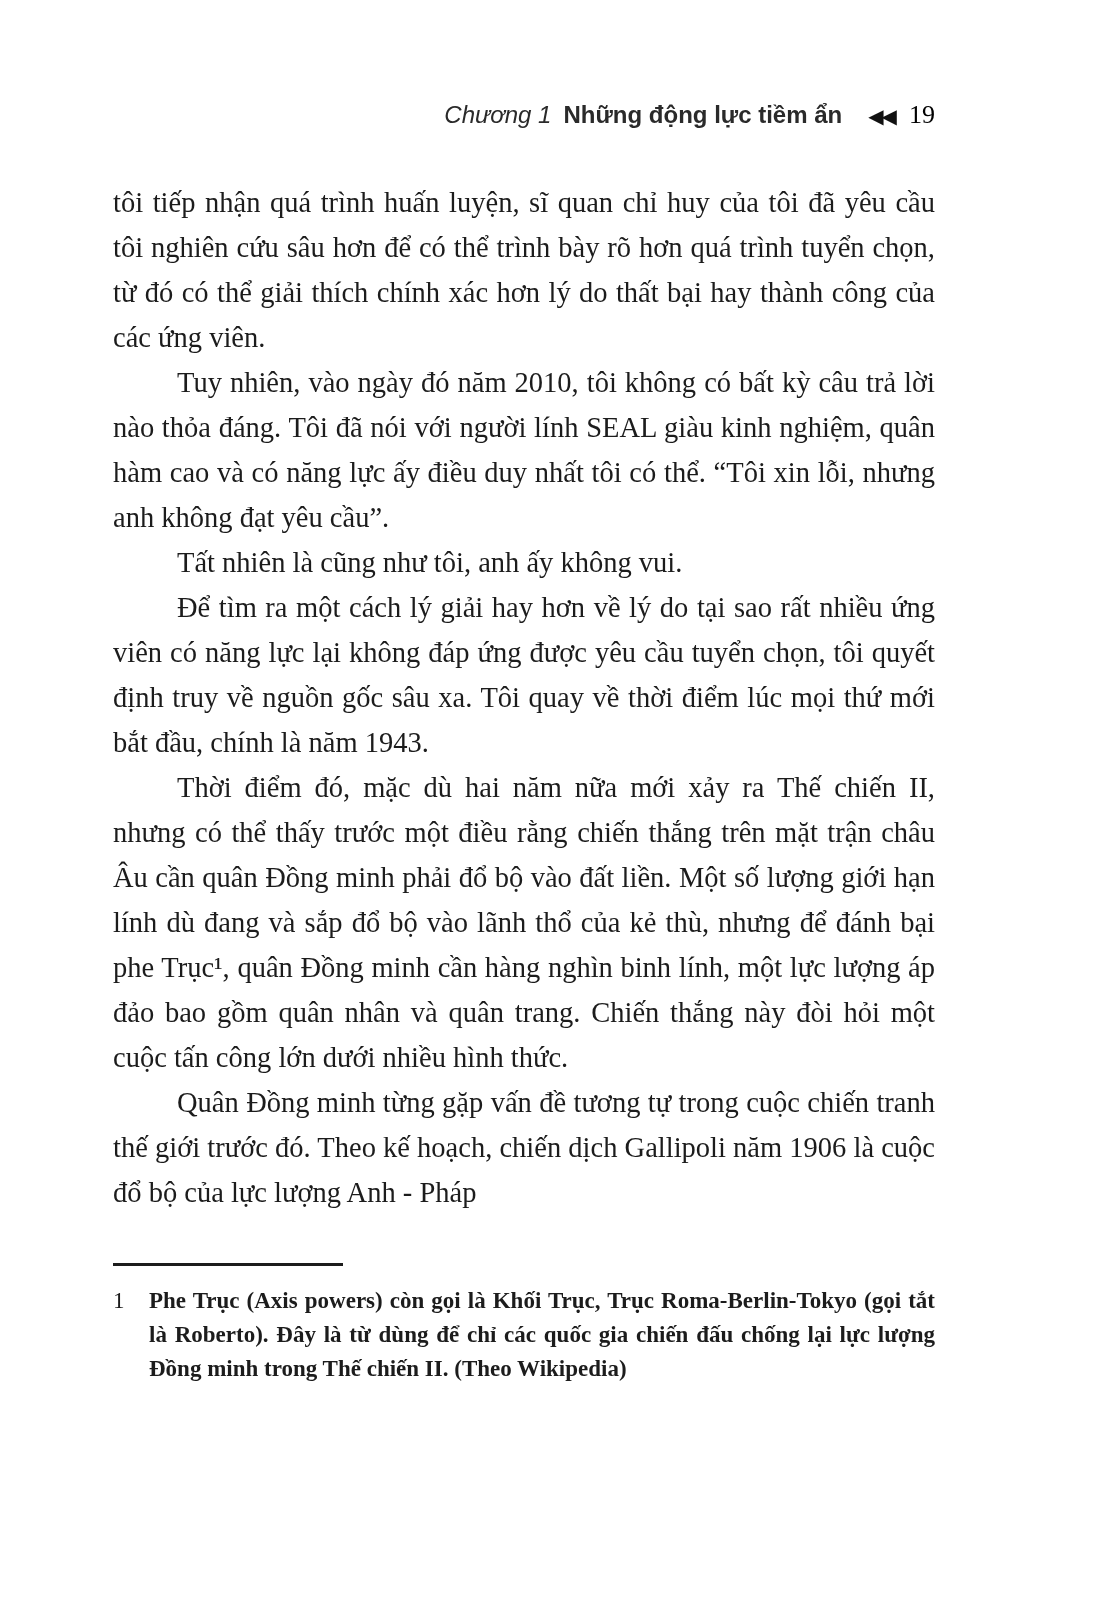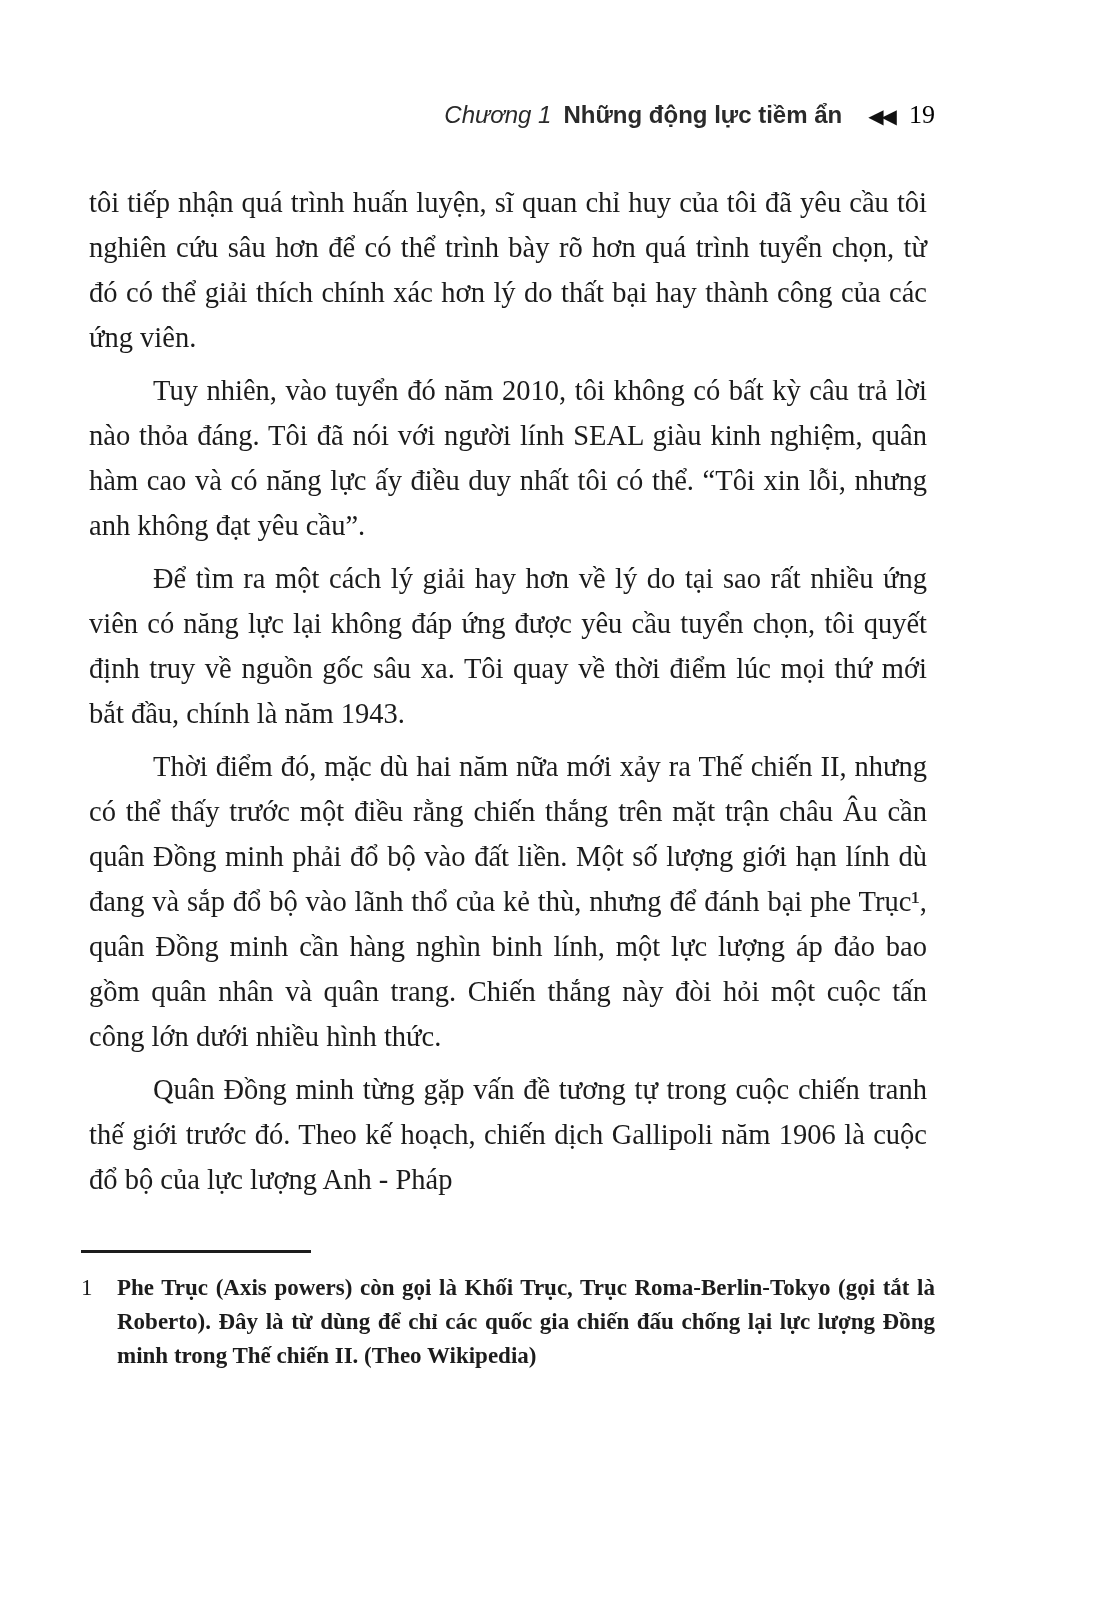--- a/index.html
+++ b/index.html
@@ -7,21 +7,21 @@
     padding: 0;
     background: #ffffff;
   }
   .page {
     position: relative;
     width: 1103px;
     height: 1615px;
     background: #ffffff;
     color: #1c1c1c;
     box-sizing: border-box;
-    padding: 100px 168px 0 81px;
+    padding: 100px 168px 0 113px;
     overflow: hidden;
   }
   
   .running-header {
     display: flex;
     justify-content: flex-end;
     align-items: baseline;
     font-family: "Liberation Sans", sans-serif;
     font-size: 24px;
     color: #2a2a2a;
@@ -48,21 +48,21 @@
   
   .body-text {
     margin-top: 50px;
     font-family: "Liberation Serif", serif;
     font-size: 28.5px;
     line-height: 45px;
     text-align: justify;
     color: #1c1c1c;
   }
   .para {
-    margin: 8px;
+    margin: 0;
   }
   .para.indent {
     text-indent: 64px;
   }
   
   .footnote-section {
     margin-top: 48px;
   }
   .footnote-rule {
     width: 230px;
@@ -93,21 +93,22 @@
 
   <header class="running-header">
     <span class="chapter-label">Chương 1</span>
     <span class="chapter-title">Những động lực tiềm ẩn</span>
     <span class="chevrons">◀◀</span>
     <span class="page-number">19</span>
   </header>
 
   <main class="body-text" id="paragraphs">
       <p class="para">tôi tiếp nhận quá trình huấn luyện, sĩ quan chỉ huy của tôi đã yêu cầu tôi nghiên cứu sâu hơn để có thể trình bày rõ hơn quá trình tuyển chọn, từ đó có thể giải thích chính xác hơn lý do thất bại hay thành công của các ứng viên.</p>
-      <p class="para indent">Tuy nhiên, vào tuyển đó năm 2010, tôi không có bất kỳ câu trả lời nào thỏa đáng. Tôi đã nói với người lính SEAL giàu kinh nghiệm, quân hàm cao và có năng lực ấy điều duy nhất tôi có thể. “Tôi xin lỗi, nhưng anh không đạt yêu cầu”.</p>
+      <p class="para indent">Tuy nhiên, vào ngày đó năm 2010, tôi không có bất kỳ câu trả lời nào thỏa đáng. Tôi đã nói với người lính SEAL giàu kinh nghiệm, quân hàm cao và có năng lực ấy điều duy nhất tôi có thể. “Tôi xin lỗi, nhưng anh không đạt yêu cầu”.</p>
+      <p class="para indent">Tất nhiên là cũng như tôi, anh ấy không vui.</p>
       <p class="para indent">Để tìm ra một cách lý giải hay hơn về lý do tại sao rất nhiều ứng viên có năng lực lại không đáp ứng được yêu cầu tuyển chọn, tôi quyết định truy về nguồn gốc sâu xa. Tôi quay về thời điểm lúc mọi thứ mới bắt đầu, chính là năm 1943.</p>
       <p class="para indent">Thời điểm đó, mặc dù hai năm nữa mới xảy ra Thế chiến II, nhưng có thể thấy trước một điều rằng chiến thắng trên mặt trận châu Âu cần quân Đồng minh phải đổ bộ vào đất liền. Một số lượng giới hạn lính dù đang và sắp đổ bộ vào lãnh thổ của kẻ thù, nhưng để đánh bại phe Trục¹, quân Đồng minh cần hàng nghìn binh lính, một lực lượng áp đảo bao gồm quân nhân và quân trang. Chiến thắng này đòi hỏi một cuộc tấn công lớn dưới nhiều hình thức.</p>
       <p class="para indent">Quân Đồng minh từng gặp vấn đề tương tự trong cuộc chiến tranh thế giới trước đó. Theo kế hoạch, chiến dịch Gallipoli năm 1906 là cuộc đổ bộ của lực lượng Anh - Pháp</p>
     </main>
 
   <footer class="footnote-section">
     <div class="footnote-rule"></div>
     <div class="footnote">
       <span class="fn-num">1</span>
       <span class="fn-text">Phe Trục (Axis powers) còn gọi là Khối Trục, Trục Roma-Berlin-Tokyo (gọi tắt là Roberto). Đây là từ dùng để chỉ các quốc gia chiến đấu chống lại lực lượng Đồng minh trong Thế chiến II. (Theo Wikipedia)</span>

